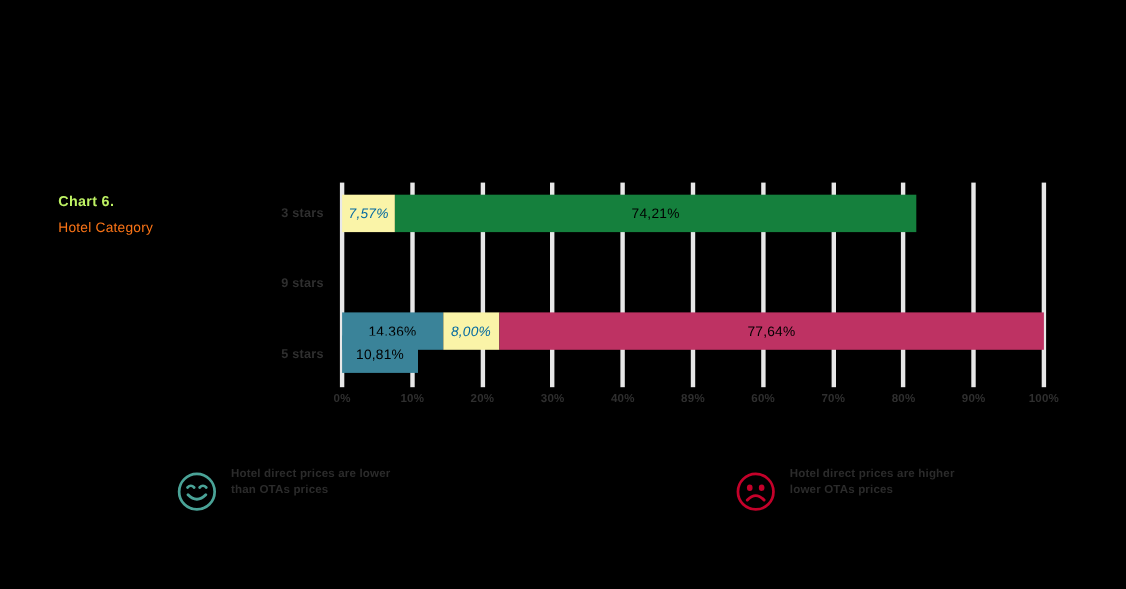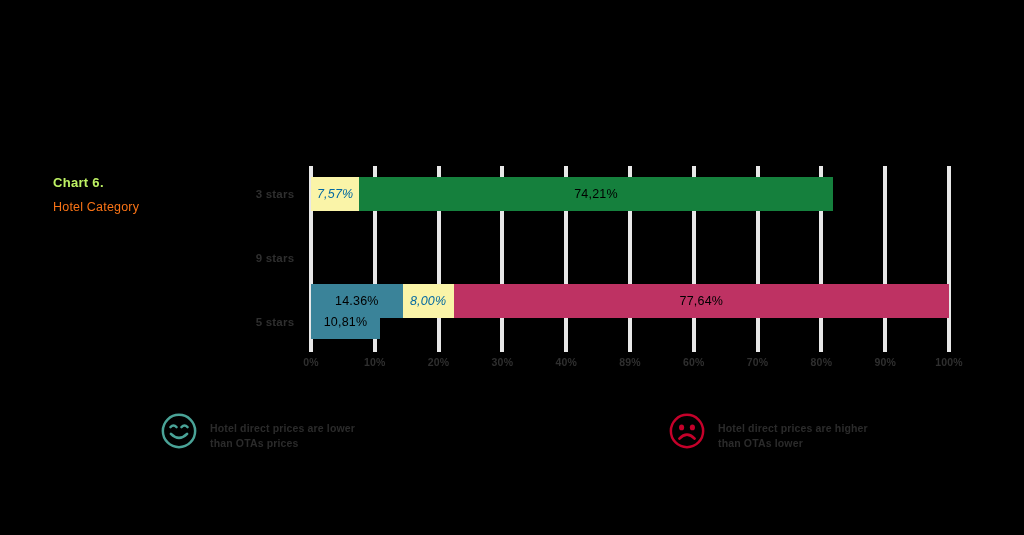--- a/index.html
+++ b/index.html
@@ -63,21 +63,21 @@
 
   
   .xaxis { position: absolute; left: 311px; top: 356px; width: 638px; height: 20px; }
   .xtick {
     position: absolute; top: 0; transform: translateX(-50%);
     font-size: 10.5px; font-weight: bold; color: #2f2f2f; letter-spacing: .2px;
   }
 
   
   .legend { position: absolute; left: 160px; top: 408px; width: 760px; height: 70px; }
-  .legend-item { position: absolute; top: 0; display: flex; align-items: flex-end; gap: 12px; }
+  .legend-item { position: absolute; top: 16px; display: flex; align-items: flex-start; gap: 12px; }
   .legend-item.i0 { left: 0px; }
   .legend-item.i1 { left: 250px; }
   .legend-item.i2 { left: 508px; }
   .legend-face { flex: 0 0 auto; width: 38px; height: 38px; margin-top: 4px; }
   .legend-text {
     font-size: 10.5px; font-weight: bold; color: #2b2b2b;
     line-height: 1.38; letter-spacing: .15px; max-width: 150px;
   }
 </style>
 </head>
@@ -153,17 +153,17 @@
     </div>
 
 
     <div class="legend-item i2">
       <svg class="legend-face" viewBox="0 0 40 40">
         <circle cx="20" cy="20" r="17" fill="none" stroke="#c4012a" stroke-width="2.6"></circle>
         <ellipse cx="14.3" cy="16.2" rx="2.7" ry="3.1" fill="#c4012a"></ellipse>
         <ellipse cx="25.7" cy="16.2" rx="2.7" ry="3.1" fill="#c4012a"></ellipse>
         <path d="M12 28 q8 -8.5 16 0" fill="none" stroke="#c4012a" stroke-width="2.8" stroke-linecap="round"></path>
       </svg>
-      <div class="legend-text">Hotel direct prices are higher than OTAs lower</div>
+      <div class="legend-text">Hotel direct prices are higher lower OTAs prices</div>
     </div>
 
   </div>
 </div>
 
 </body></html>

